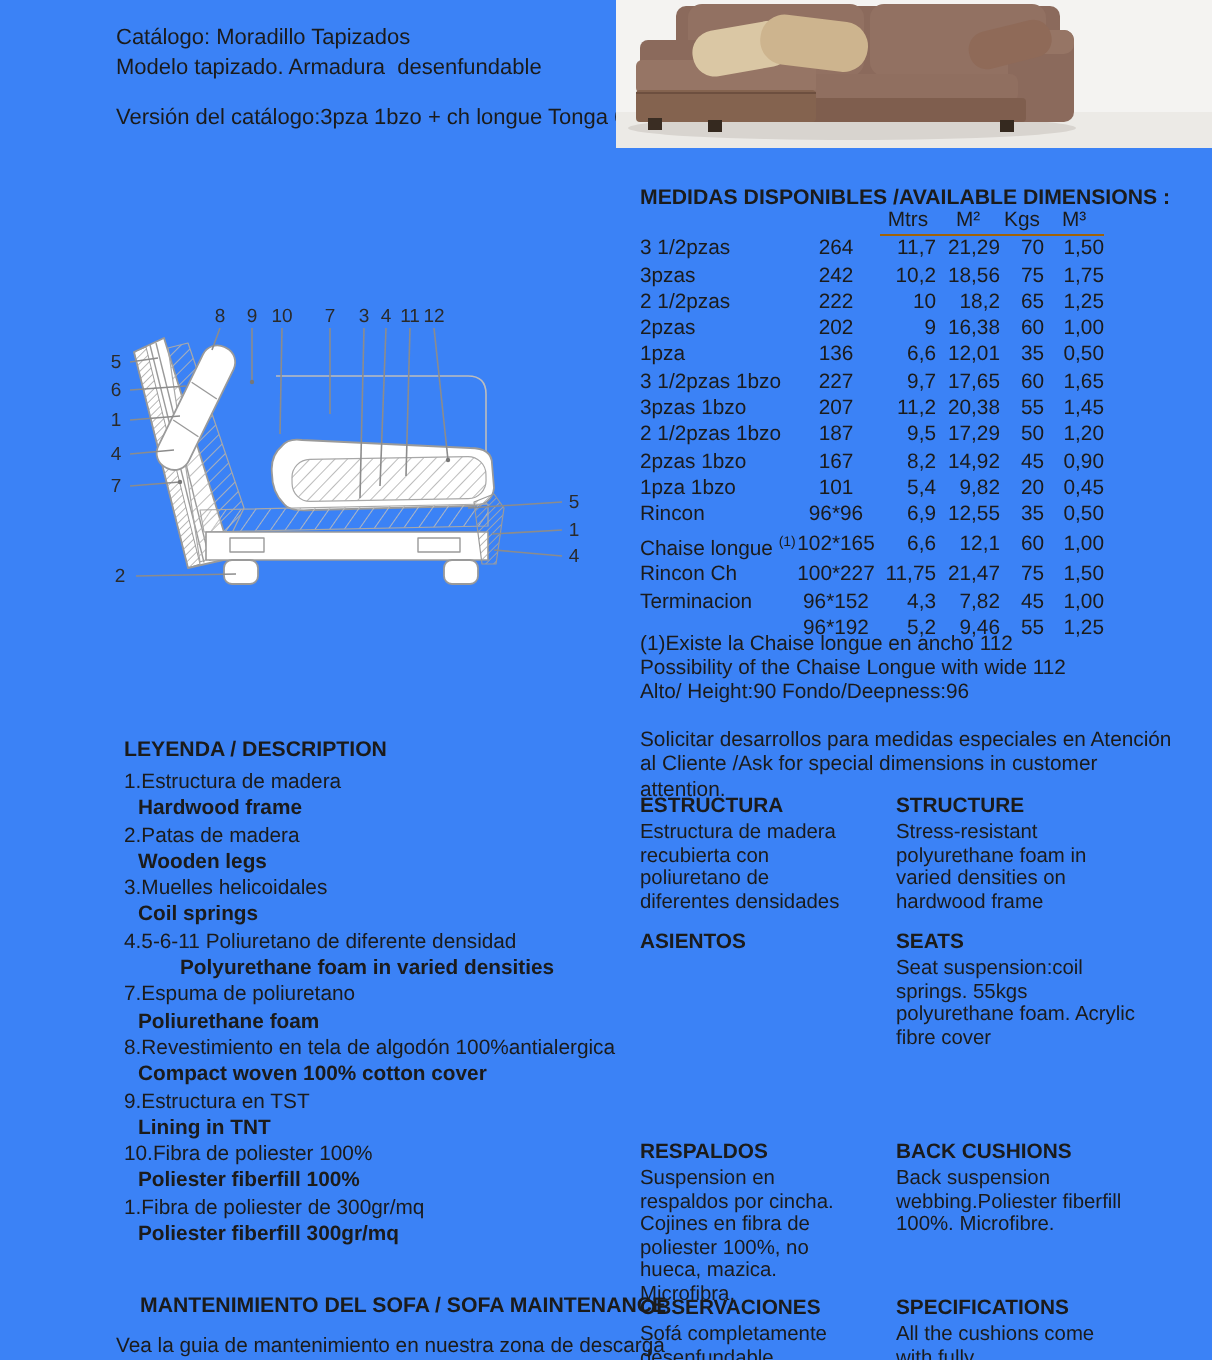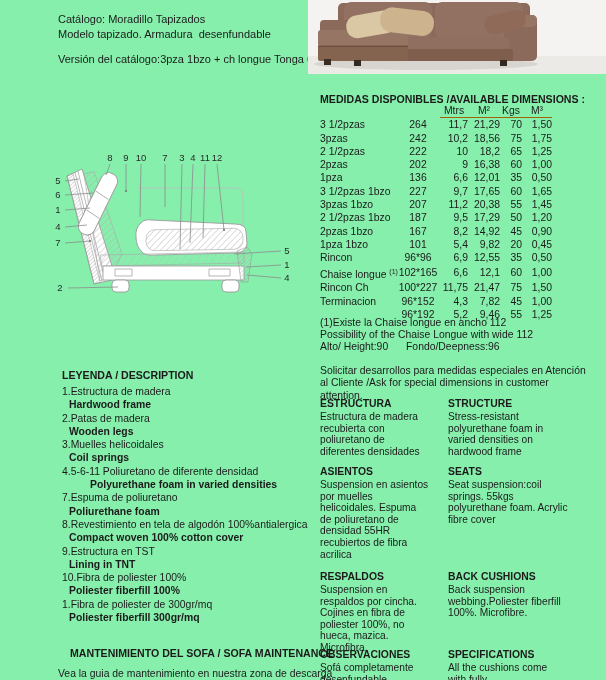--- a/index.html
+++ b/index.html
@@ -1,16 +1,16 @@
 <!DOCTYPE html>
 <html><head>
 <meta charset="utf-8">
 <style>
   html,body{margin:0;padding:0;background:#fff;}
-  .page{position:relative;width:606px;height:680px;background:#86efac;overflow:hidden;
+  .page{position:relative;width:606px;height:680px;background:#3b82f6;overflow:hidden;
         font-family:"Liberation Sans","DejaVu Sans",sans-serif;color:#1b1b1b;}
   .abs{position:absolute;}
   .hline{font-size:11px;line-height:13px;white-space:pre;}
   
   .tbl-title{font-weight:bold;font-size:10.6px;white-space:pre;}
   table.dims{border-collapse:collapse;table-layout:fixed;font-size:10.4px;}
   table.dims td,table.dims th{padding:0;height:13.3px;line-height:13.3px;white-space:nowrap;overflow:visible;}
   table.dims th{font-weight:normal;text-align:center;border-bottom:1px solid #a16207;}
   table.dims th.noline{border-bottom:none;}
   td.c-name{text-align:left;}
@@ -310,38 +310,37 @@
           <td class="c-m2">9,46</td>
           <td class="c-kgs">55</td>
           <td class="c-m3">1,25</td>
         </tr>
       </tbody>
   </table>
 
   <div class="abs note" style="left:320px;top:317px;">(1)Existe la Chaise longue en ancho 112</div>
   <div class="abs note" style="left:320px;top:329px;">Possibility of the Chaise Longue with wide 112</div>
   <div class="abs note" style="left:320px;top:341px;">Alto/ Height:90</div>
-  <div class="abs note" style="left:391px;top:341px;margin-left:15px;">Fondo/Deepness:96</div>
+  <div class="abs note" style="left:391px;top:341px;">Fondo/Deepness:96</div>
   <div class="abs note2" style="left:320px;top:365px;">Solicitar desarrollos para medidas especiales en Atención al Cliente /Ask for special dimensions in customer attention.</div>
 
   <div class="spec-row" style="top:398px;">
     <div class="spec-col es">
       <div class="spec-title">ESTRUCTURA</div>
       <div class="spec-body">Estructura de madera recubierta con poliuretano de diferentes densidades</div>
     </div>
     <div class="spec-col en">
       <div class="spec-title">STRUCTURE</div>
       <div class="spec-body">Stress-resistant polyurethane foam in varied densities on hardwood frame</div>
     </div>
   </div>
 
   <div class="spec-row" style="top:466px;">
     <div class="spec-col es">
       <div class="spec-title">ASIENTOS</div>
-      <div class="spec-body">Suspension en asientos por muelles helicoidales. Espuma de poliuretano de densidad 55HR recubiertos de fibra acrilica</div>
     </div>
     <div class="spec-col en">
       <div class="spec-title">SEATS</div>
       <div class="spec-body">Seat suspension:coil springs. 55kgs polyurethane foam. Acrylic fibre cover</div>
     </div>
   </div>
 
   <div class="spec-row" style="top:571px;">
     <div class="spec-col es">
       <div class="spec-title">RESPALDOS</div>

